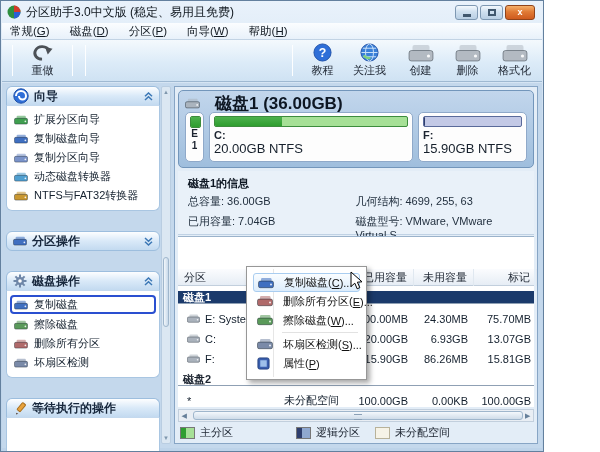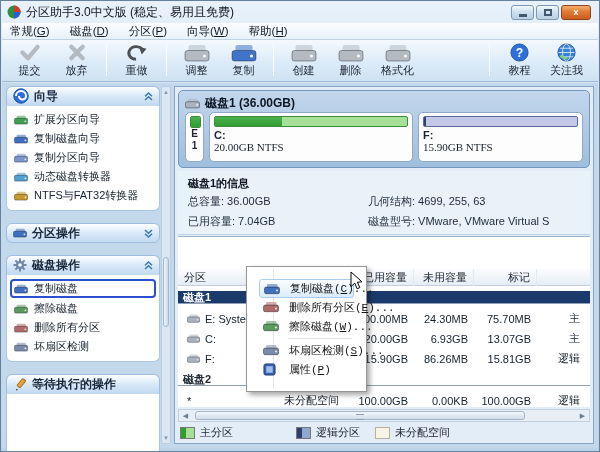--- a/index.html
+++ b/index.html
@@ -1,19 +1,19 @@
 <!DOCTYPE html>
 <html><head>
 <meta charset="utf-8">
 <style>
   * { margin:0; padding:0; box-sizing:border-box; }
   html,body { background:#fff; }
   body { font-family:"Liberation Sans","DejaVu Sans",sans-serif; font-size:11px; color:#1c2430; }
 
-  .window { position:relative; width:600px; height:452px;
+  .window { position:relative; width:544px; height:452px;
     background:linear-gradient(#e9f2fb,#c9dcef 30%,#bdd3e9);
     border:1px solid #63809e; overflow:hidden; }
 
   
   .titlebar { position:absolute; left:0; top:0; right:0; height:22px; display:flex; align-items:center; padding:0 6px; }
   .titlebar .app-title { font-size:12px; color:#10181f; margin-left:5px; }
   .win-btns { position:absolute; right:8px; top:4px; display:flex; gap:2px; }
   .win-btn { width:23px; height:15px; border:1px solid #7e98b2; border-radius:3px;
     background:linear-gradient(#f4f9fd,#cfe0ef 45%,#b9cfe4); display:flex; align-items:center; justify-content:center;
     font-size:9px; color:#32475c; line-height:1; }
@@ -43,49 +43,49 @@
   .ic-blue { color:#3f74c8; }
 
   
   .client { position:absolute; left:1px; right:1px; top:82px; bottom:3px; background:#c4d8ec; display:flex; padding:3px 4px 4px 4px; gap:3px; }
 
   
   .sidebar { position:relative; width:165px; padding-right:11px; }
   .side-scroll { position:absolute; right:0; top:0; bottom:0; width:10px; background:#dbe7f2; border:1px solid #b9cde1; border-radius:2px; }
   .side-scroll .arr { position:absolute; left:1px; width:6px; color:#7f97ad; font-size:6px; line-height:6px; }
   .side-scroll .thumb { position:absolute; left:1px; width:6px; top:170px; height:70px; background:linear-gradient(90deg,#f2f7fb,#c8d9ea); border:1px solid #9fb6cc; border-radius:3px; }
-  .side-group { margin-bottom:12px; }
+  .side-group { margin-bottom:20px; }
   .side-head { height:20px; display:flex; align-items:center; gap:5px; padding:0 6px;
     background:linear-gradient(#fdfeff,#d9e9f8 50%,#c3daf0); border:1px solid #9dbede; border-radius:6px;
     font-weight:bold; font-size:12px; color:#17273c; }
   .side-group.open .side-head { border-radius:6px 6px 0 0; border-bottom-color:#c4d9ee; }
   .side-head .chev { margin-left:auto; color:#3b77b5; }
   .side-body { background:#fff; border:1px solid #a9c6e2; border-top:none; border-radius:0 0 6px 6px; padding:4px 0 5px 0; }
   .side-item { display:flex; align-items:center; gap:6px; height:19px; padding:0 7px; font-size:11px; color:#14202e; }
   .side-item.selected { border:2px solid #2a4fd0; border-radius:4px; margin:0 3px 1px 3px; padding:0 2px; height:19px; }
   .side-empty { height:58px; }
 
   
   .main { position:relative; flex:1; border:1px solid #87a5c5; background:linear-gradient(#eaf2fa,#dcc); background:#e3edf7; overflow:hidden; }
 
   .disk-box { position:absolute; left:3px; right:3px; top:3px; height:78px;
     background:linear-gradient(#c2d6ec,#9fbedd); border:1px solid #7396bb; border-radius:5px; padding:3px 6px; }
-  .disk-box-head { display:flex; align-items:center; gap:5px; font-weight:bold; font-size:12px; color:#0d1622; height:18px; }
+  .disk-box-head { display:flex; align-items:center; gap:15px; font-weight:bold; font-size:17px; color:#0d1622; height:18px; }
   .pt-row { display:flex; gap:5px; height:50px; }
   .pt-block { background:#fdfdfd; border:1px solid #8fa9c9; border-radius:5px; padding:3px 4px; box-shadow:inset 0 0 0 1px #fff; }
   .pt-small { width:19px; text-align:center; }
   .pt-small .bar { width:11px; height:12px; margin:0 auto; }
   .pt-small .pl { font-weight:bold; font-size:10px; line-height:1.15; }
   .pt-c { width:204px; } .pt-f { flex:1; }
   .bar { height:11px; border-radius:2px; border:1px solid #3c8c3c; position:relative; overflow:hidden; background:#a6e096; }
   .bar .used { position:absolute; left:0; top:0; bottom:0; background:linear-gradient(#4db14d,#2f9e2f); }
   .bar.blue { border-color:#5a6a9a; background:#c3c9e6; }
   .bar.blue .used { background:#2e3e6e; }
   .pt-name { font-weight:bold; margin-top:2px; font-size:11px; }
-  .pt-size { font-size:11px; color:#16202c;font-family:Liberation Serif, serif; }
+  .pt-size { font-size:13px; color:#16202c; }
 
   .info-box { position:absolute; left:3px; right:3px; top:84px; height:64px; background:#e9f1f9; padding:5px 10px; border-bottom:1px solid #c0d2e4; }
   .info-title { font-weight:bold; color:#0d1622; margin-bottom:3px; }
   .info-cols { display:flex; }
   .info-col { width:180px; display:flex; flex-direction:column; gap:5px; color:#22303f; }
   .info-col.right { width:auto; }
 
   
   .ptable { position:absolute; left:3px; right:3px; top:149px; bottom:36px; background:#fff; border-top:1px solid #9ab2ca; font-size:11px; }
   .t-grid { display:grid; grid-template-columns:100px 70px 66px 60px 63px 49px; align-items:center;margin-top:32px; }
@@ -106,21 +106,21 @@
   .hscroll .thumb:after { content:""; position:absolute; left:50%; top:2px; width:8px; height:4px; margin-left:-4px;
     border-top:1px solid #8aa0b6; border-bottom:1px solid #8aa0b6; }
 
   .legend { position:absolute; left:3px; right:3px; bottom:2px; height:17px; display:flex; align-items:center; gap:0; padding-left:2px; }
   .lg-item { display:flex; align-items:center; gap:5px; width:100px; }
   .lg-item:nth-child(2){ width:95px;padding-left:16px; }
   .lg-sw { width:15px; height:12px; border:1px solid #777; }
 
   
   .ctx { position:absolute; left:245px; top:265px; width:121px; background:#fff; border:1px solid #979797;
-    box-shadow:3px 3px 5px rgba(0,0,0,0.35); padding:12px; z-index:20;font-family:Liberation Mono, monospace; }
+    box-shadow:3px 3px 5px rgba(0,0,0,0.35); padding:6px; z-index:20; }
   .ctx:before { content:""; position:absolute; left:26px; top:2px; bottom:2px; width:1px; background:#e6e6e6; }
   .ctx-item { position:relative; height:19px; display:flex; align-items:center; padding-left:30px; font-size:11px; color:#121212; white-space:nowrap; }
   .ctx-item .ci { position:absolute; left:4px; top:3px; }
   .ctx-item.hl { background:linear-gradient(#fafdff,#dcecfb); border:1px solid #a9cdf0; border-radius:3px; height:19px; }
   .ctx-sep { height:1px; background:#e2e2e2; margin:2px 2px 2px 29px; }
   .ctx .hotkey { text-decoration:underline; }
 
   .cursor { position:absolute; left:349px; top:270px; z-index:30; }
 
   .defs { position:absolute; width:0; height:0; overflow:hidden; }
@@ -224,92 +224,64 @@
 
   <div class="menubar">
     <span class="menu-item"><span>常规(</span><span class="hotkey">G</span><span>)</span></span>
     <span class="menu-item"><span>磁盘(</span><span class="hotkey">D</span><span>)</span></span>
     <span class="menu-item"><span>分区(</span><span class="hotkey">P</span><span>)</span></span>
     <span class="menu-item"><span>向导(</span><span class="hotkey">W</span><span>)</span></span>
     <span class="menu-item"><span>帮助(</span><span class="hotkey">H</span><span>)</span></span>
   </div>
 
   <div class="toolbar">
-    <div class="tb-group">
-      <div class="tb-btn">
-        <svg class="di ic-gray" width="24" height="19">
-            <use href="#i-check"></use>
-          </svg>
-        <span class="lbl">提交</span>
-      </div>
-      <div class="tb-btn">
-        <svg class="di ic-gray" width="24" height="19">
-            <use href="#i-x"></use>
-          </svg>
-        <span class="lbl">放弃</span>
-      </div>
-    </div>
     <div class="tb-sep"></div>
     <div class="tb-group">
       <div class="tb-btn">
         <svg class="di ic-dark" width="24" height="19">
             <use href="#i-redo"></use>
           </svg>
         <span class="lbl">重做</span>
       </div>
     </div>
     <div class="tb-sep"></div>
-    <div class="tb-group">
-      <div class="tb-btn">
-        <svg class="di ic-gray" width="26" height="18">
-            <use href="#i-drive"></use>
-          </svg>
-        <span class="lbl">调整</span>
-      </div>
-      <div class="tb-btn">
-        <svg class="di ic-blue" width="26" height="18">
-            <use href="#i-drive"></use>
-          </svg>
-        <span class="lbl">复制</span>
-      </div>
-    </div>
     <div class="tb-sep"></div>
-    <div class="tb-group">
-      <div class="tb-btn">
-        <svg class="di ic-gray" width="26" height="18">
-            <use href="#i-drive"></use>
-          </svg>
-        <span class="lbl">创建</span>
-      </div>
-      <div class="tb-btn">
-        <svg class="di ic-gray" width="26" height="18">
-            <use href="#i-drive"></use>
-          </svg>
-        <span class="lbl">删除</span>
-      </div>
-      <div class="tb-btn">
-        <svg class="di ic-gray" width="26" height="18">
-            <use href="#i-drive"></use>
-          </svg>
-        <span class="lbl">格式化</span>
-      </div>
-    </div>
     <div class="tb-group push-right">
       <div class="tb-sep"></div>
       <div class="tb-btn">
         <svg class="di" width="19" height="19">
             <use href="#i-question"></use>
           </svg>
         <span class="lbl">教程</span>
       </div>
       <div class="tb-btn">
         <svg class="di" width="19" height="19">
             <use href="#i-globe"></use>
           </svg>
         <span class="lbl">关注我</span>
+      </div>
+    </div>
+    <div class="tb-group">
+      <div class="tb-btn">
+        <svg class="di ic-gray" width="26" height="18">
+            <use href="#i-drive"></use>
+          </svg>
+        <span class="lbl">创建</span>
+      </div>
+      <div class="tb-btn">
+        <svg class="di ic-gray" width="26" height="18">
+            <use href="#i-drive"></use>
+          </svg>
+        <span class="lbl">删除</span>
+      </div>
+      <div class="tb-btn">
+        <svg class="di ic-gray" width="26" height="18">
+            <use href="#i-drive"></use>
+          </svg>
+        <span class="lbl">格式化</span>
       </div>
     </div>
   </div>
 
   <div class="client">
 
     <div class="sidebar">
 
       <div class="side-group open">
         <div class="side-head">

